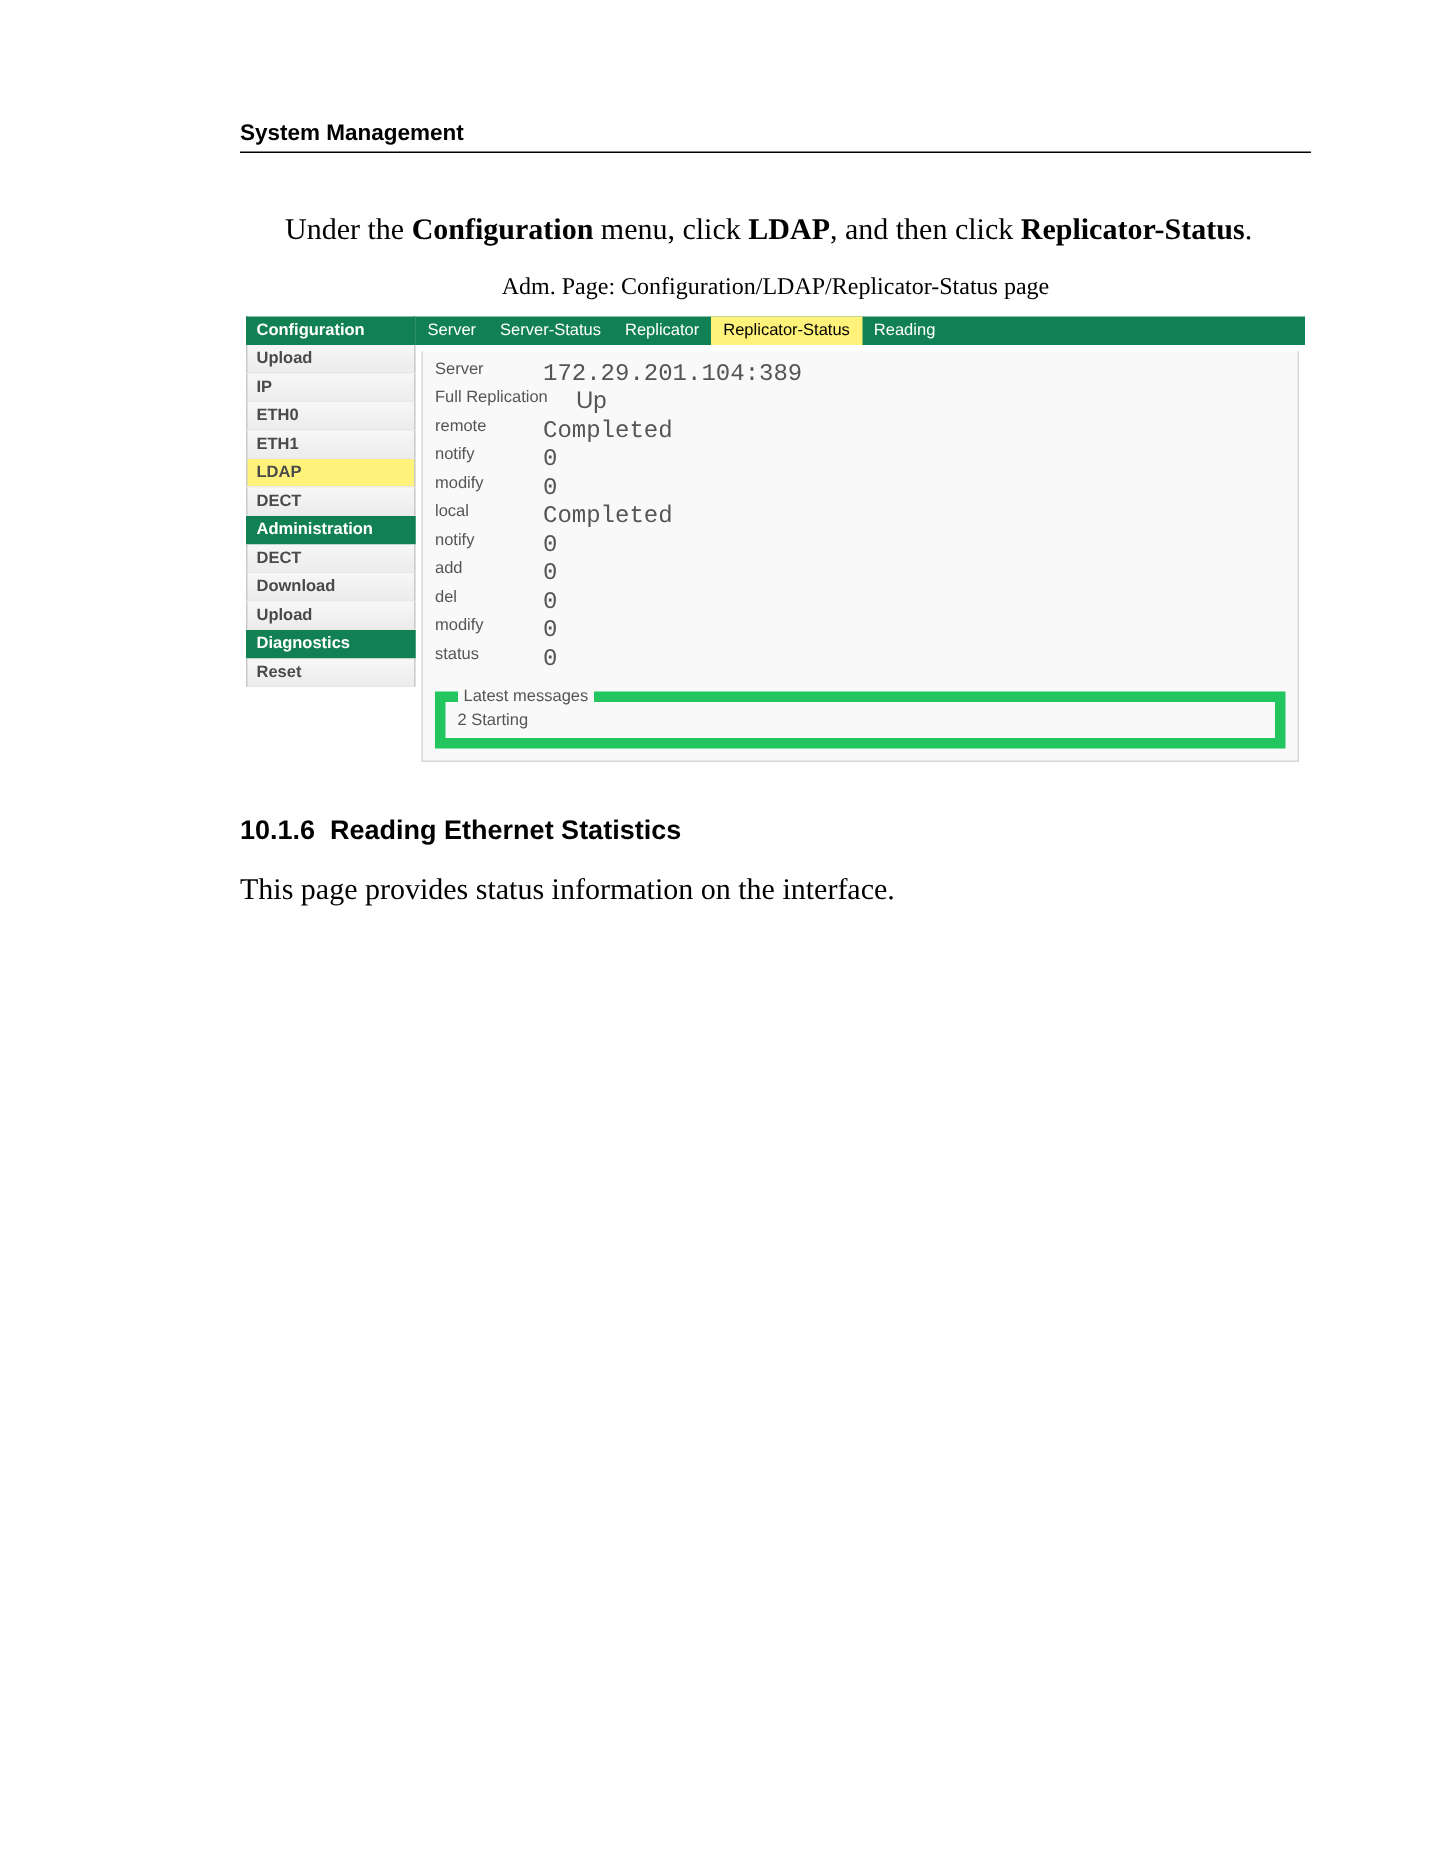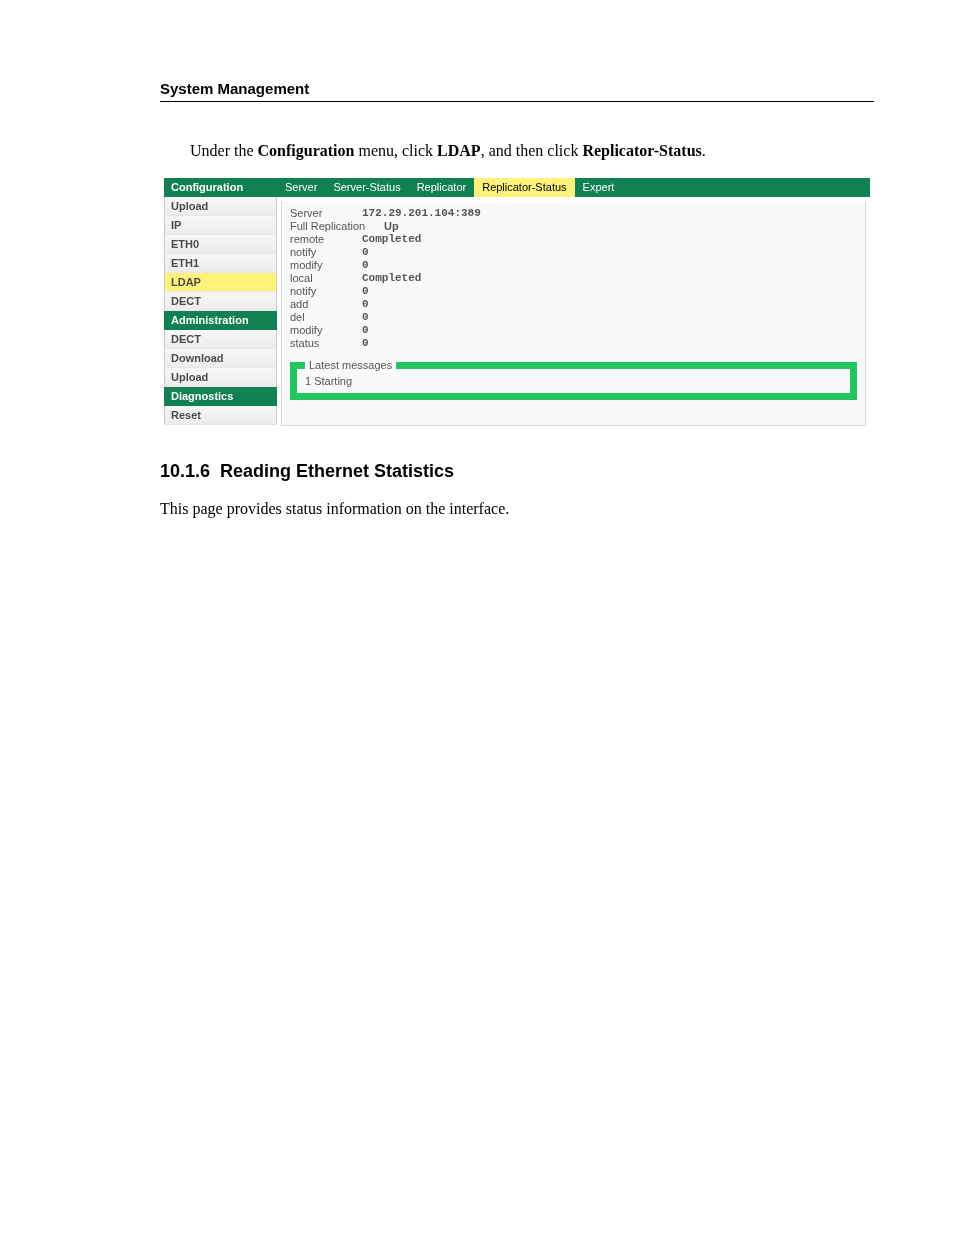--- a/index.html
+++ b/index.html
@@ -21,21 +21,21 @@
     font-weight: bold;
     font-size: 15px;
     margin: 0 0 4px 0;
   }
   .hr {
     border: none;
     border-top: 1.5px solid #000;
     margin: 0 0 40px 0;
   }
   .instruction {
-    font-size: 16px;
+    font-size: 20px;
     margin: 0 0 18px 30px;
     text-align: justify;
   }
   .instruction b { font-weight: bold; }
   .caption {
     font-size: 16px;
     text-align: center;
     margin: 0 0 10px 0;
   }
   .screenshot {
@@ -107,22 +107,21 @@
   }
   .kv {
     display: flex;
     margin-bottom: 1px;
   }
   .kv .k {
     width: 72px;
   }
   .kv .v {
     font-family: "Courier New", monospace;
-    font-size: 11px;
-    font-weight: bold;
+    font-size: 16px;
   }
   .kv .v.plain {
     font-family: Arial, Helvetica, sans-serif;
   }
   fieldset.msgs {
     border: 7px solid #22c55e;
     margin: 10px 0 0 0;
     padding: 4px 8px 6px 8px;
     font-size: 11px;
     color: #555;
@@ -130,35 +129,36 @@
   fieldset.msgs legend {
     padding: 0 4px;
   }
   .h2 {
     font-family: Arial, Helvetica, sans-serif;
     font-weight: bold;
     font-size: 18px;
     margin: 12px 0 18px 0;
   }
   .body-text {
-    font-size: 16px;
+    font-size: 20px;
     margin: 0 0 20px 0;
   }
 </style>
 </head>
 <body>
 
 <div class="page">
   <div class="section-title">System Management</div>
   <hr class="hr">
 
   <p class="instruction">
     <span>Under the </span><b>Configuration</b><span> menu, click </span><b>LDAP</b><span>, and then click </span><b>Replicator-Status</b><span>.</span>
   </p>
 
+  <p class="caption">Adm. Page: Configuration/LDAP/Replicator-Status page</p>
 
   <div class="screenshot">
     <div class="sidebar">
       <div class="side-row side-header">Configuration</div>
       <div class="side-row side-item">Upload</div>
       <div class="side-row side-item">IP</div>
       <div class="side-row side-item">ETH0</div>
       <div class="side-row side-item">ETH1</div>
       <div class="side-row side-item active">LDAP</div>
       <div class="side-row side-item">DECT</div>
@@ -171,21 +171,21 @@
       <div class="side-row side-header">Diagnostics</div>
       <div class="side-row side-item">Reset</div>
     </div>
 
     <div class="main">
       <div class="top-tabs">
         <div class="tab">Server</div>
         <div class="tab">Server-Status</div>
         <div class="tab">Replicator</div>
         <div class="tab active">Replicator-Status</div>
-        <div class="tab">Expert</div>
+        <div class="tab">Reading</div>
       </div>
 
       <div class="content-panel">
         <div class="kv">
             <span class="k">Server</span>
             <span class="v">172.29.201.104:389</span>
           </div>
         <div class="kv">
             <span class="k" style="width:94px">Full Replication</span>
             <span class="v plain">Up</span>
@@ -222,21 +222,21 @@
             <span class="k">modify</span>
             <span class="v">0</span>
           </div>
         <div class="kv">
             <span class="k">status</span>
             <span class="v">0</span>
           </div>
 
         <fieldset class="msgs">
           <legend>Latest messages</legend>
-          <div>1 Starting</div>
+          <div>2 Starting</div>
         </fieldset>
       </div>
     </div>
   </div>
 
   <div class="h2">
     <span>10.1.6</span>&nbsp;
     <span>Reading Ethernet Statistics</span>
   </div>
   <p class="body-text">This page provides status information on the interface.</p>

